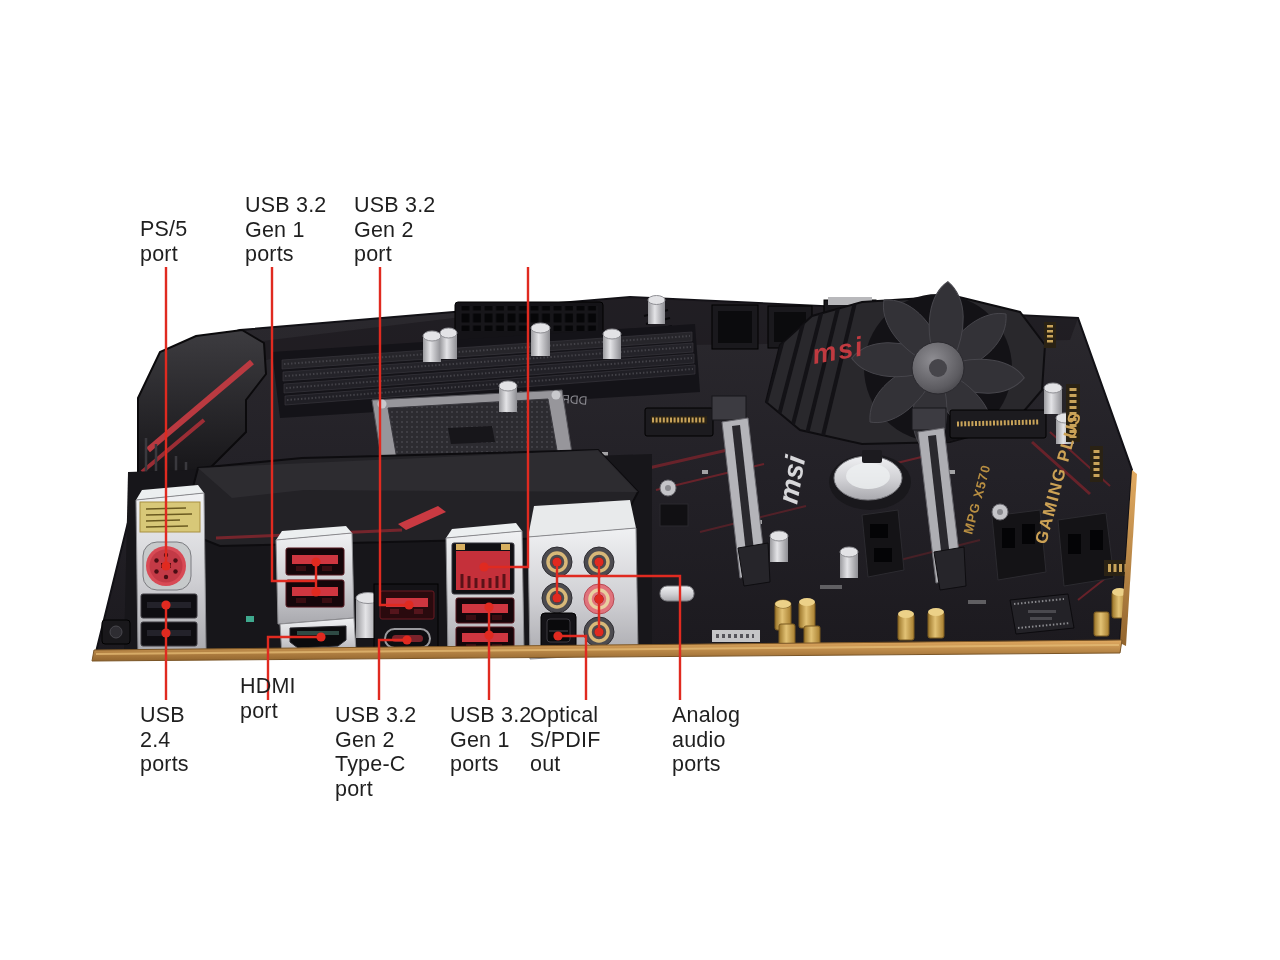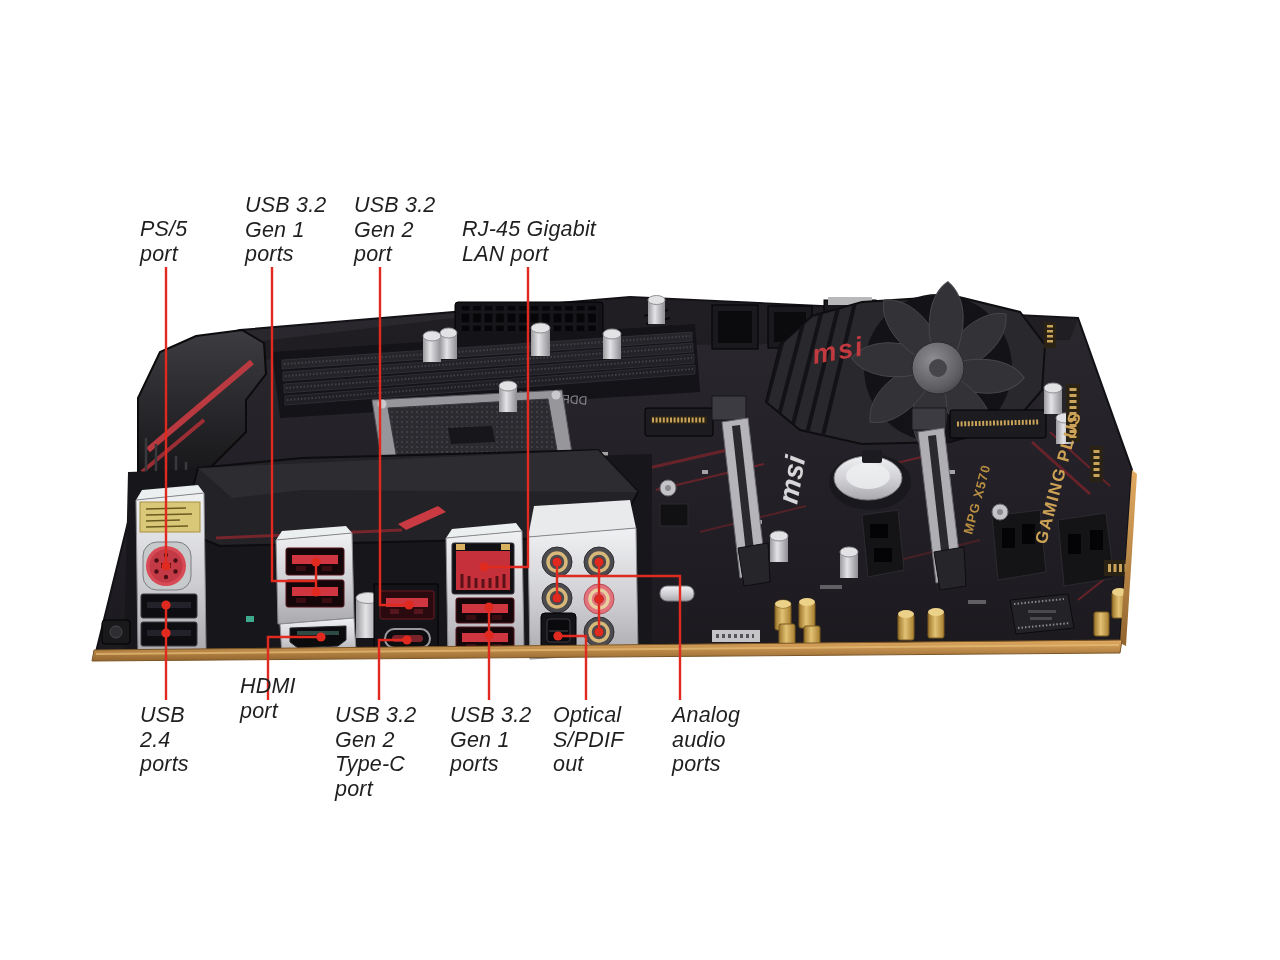--- a/index.html
+++ b/index.html
@@ -1,20 +1,20 @@
 <!DOCTYPE html>
 <html><head>
 <meta charset="utf-8">
 <style>
   html,body{margin:0;padding:0;background:#ffffff;}
   .stage{position:relative;width:1280px;height:960px;background:#ffffff;overflow:hidden;
          font-family:"Liberation Sans", sans-serif;}
   .board-svg{position:absolute;left:0;top:0;}
   .callout{position:absolute;color:#1f1f1f;font-size:21.5px;line-height:24.5px;
-           white-space:pre-line;letter-spacing:.2px;font-style:italic;}
+           white-space:pre-line;letter-spacing:.2px;}
   svg text{font-family:"Liberation Sans", sans-serif;}
 </style>
 </head>
 <body>
 
 <div class="stage">
 
 <svg class="board-svg" width="1280" height="960" viewBox="0 0 1280 960">
   <defs>
     <linearGradient id="gSilver" x1="0" y1="0" x2="0" y2="1">
@@ -516,35 +516,33 @@
 </svg>
 
   <div class="callout" style="left:140px;top:217px">PS/5
 port</div>
   <div class="callout" style="left:245px;top:193px">USB 3.2
 Gen 1
 ports</div>
   <div class="callout" style="left:354px;top:193px">USB 3.2
 Gen 2
 port</div>
-  <div class="callout" style="left:462px;top:217px">RJ-45 Gigabit
-LAN port</div>
 
   <div class="callout" style="left:140px;top:703px">USB
 2.4
 ports</div>
   <div class="callout" style="left:240px;top:674px">HDMI
 port</div>
   <div class="callout" style="left:335px;top:703px">USB 3.2
 Gen 2
 Type-C
 port</div>
   <div class="callout" style="left:450px;top:703px">USB 3.2
 Gen 1
 ports</div>
-  <div class="callout" style="left:553px;top:703px">Optical
+  <div class="callout" style="left:530px;top:703px">Optical
 S/PDIF
 out</div>
   <div class="callout" style="left:672px;top:703px">Analog
 audio
 ports</div>
 
 </div>
 
 </body></html>

